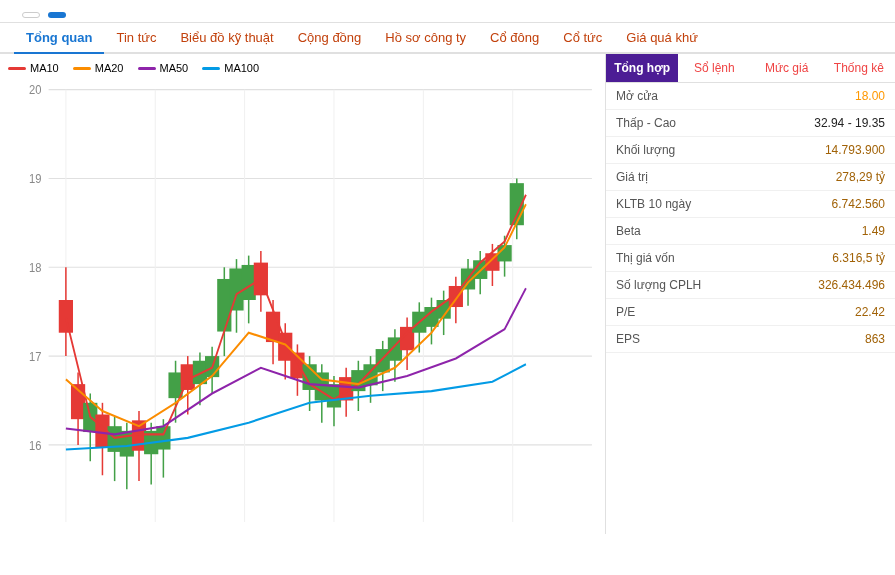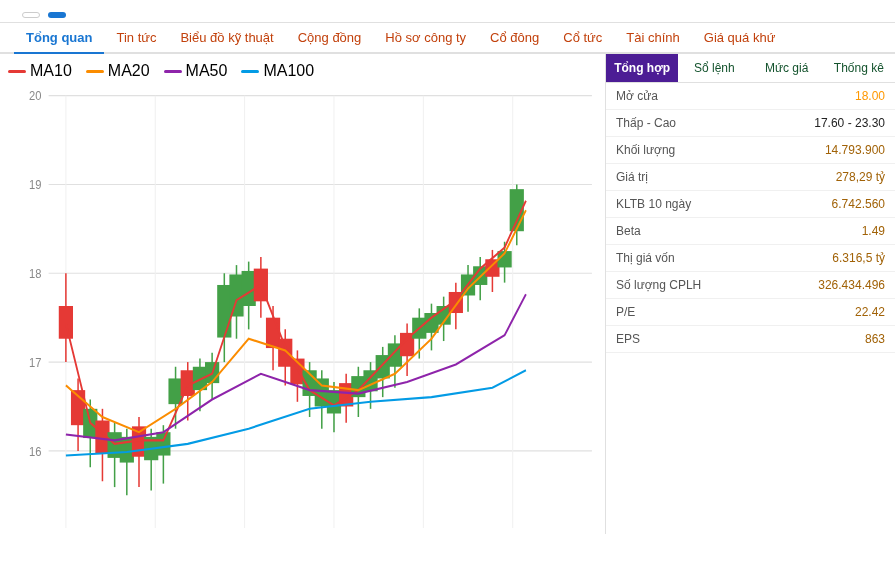--- a/index.html
+++ b/index.html
@@ -101,21 +101,21 @@
     }
     .chart-area {
       flex: 1;
       padding: 8px 8px 4px 8px;
       position: relative;
     }
     .ma-legend {
       display: flex;
       gap: 14px;
       margin-bottom: 4px;
-      font-size: 16px;
+      font-size: 11px;
     }
     .ma-item {
       display: flex;
       align-items: center;
       gap: 4px;
     }
     .ma-dot {
       width: 18px;
       height: 3px;
       border-radius: 2px;
@@ -133,21 +133,21 @@
     .right-tabs {
       display: flex;
       border-bottom: 1px solid #e0e0e0;
     }
     .right-tab {
       flex: 1;
       text-align: center;
       padding: 7px 4px;
       cursor: pointer;
       font-size: 12px;
-      color: #14532d;
+      color: #ef4444;
     }
     .right-tab.active {
       background: #4c1d95;
       color: #fff;
       font-weight: bold;
     }
     .info-table {
       width: 100%;
       border-collapse: collapse;
     }
@@ -189,21 +189,20 @@
 
 <div class="nav-tabs">
 
 <div class="nav-tab active">Tổng quan</div>
     <div class="nav-tab">Tin tức</div>
     <div class="nav-tab">Biểu đồ kỹ thuật</div>
     <div class="nav-tab">Cộng đồng</div>
     <div class="nav-tab">Hồ sơ công ty</div>
     <div class="nav-tab">Cổ đông</div>
     <div class="nav-tab">Cổ tức</div>
-    <div class="nav-tab">Tài chính</div>
     <div class="nav-tab">Giá quá khứ</div>
   </div>
 
 <div class="main-content">
   <div class="chart-area">
     <div class="ma-legend">
 
     <div class="ma-item">
           <div class="ma-dot" style="background: rgb(229, 57, 53);"></div>
           <span>MA10</span>
@@ -386,21 +385,21 @@
         <div class="right-tab">Thống kê</div>
       </div>
     <table class="info-table">
       <tbody id="info-tbody">
           <tr>
             <td>Mở cửa</td>
             <td class="val-orange">18.00</td>
           </tr>
           <tr>
             <td>Thấp - Cao</td>
-            <td class="val-range">17.60 - 23.30</td>
+            <td class="val-range">32.94 - 19.35</td>
           </tr>
           <tr>
             <td>Khối lượng</td>
             <td>14.793.900</td>
           </tr>
           <tr>
             <td>Giá trị</td>
             <td>278,29 tỷ</td>
           </tr>
           <tr>

